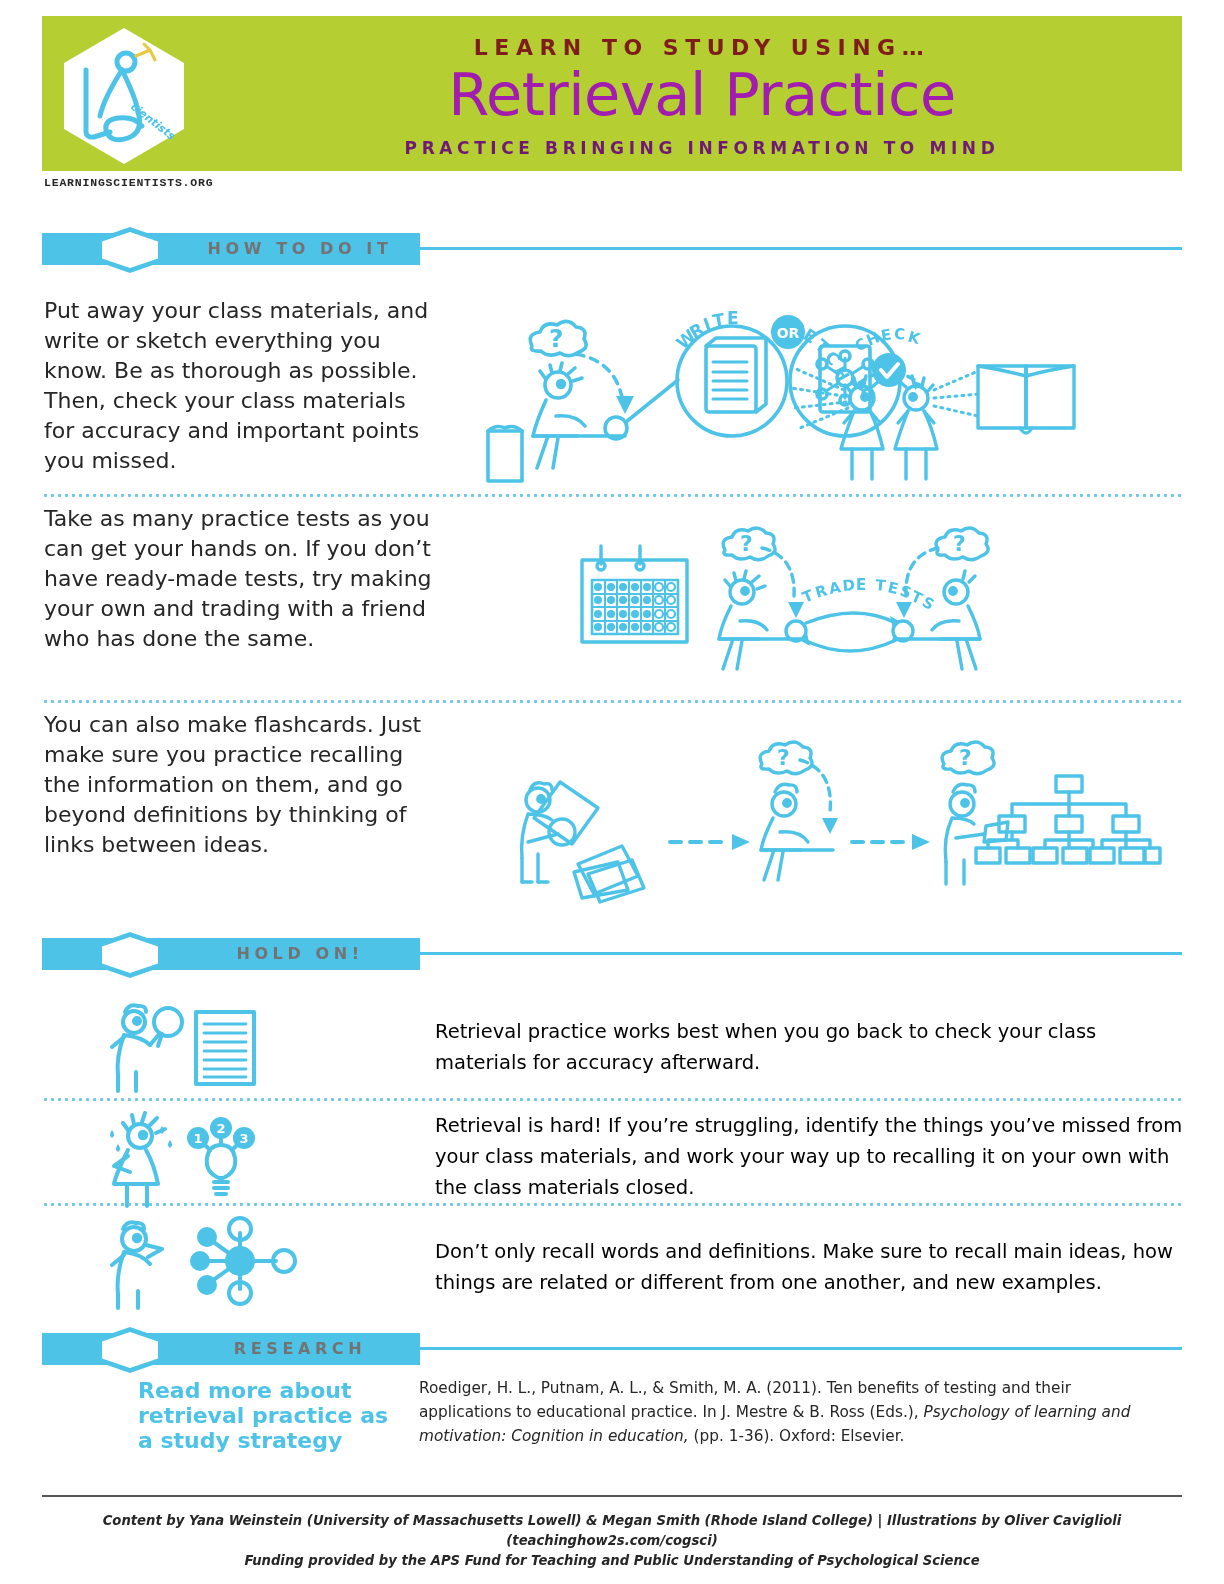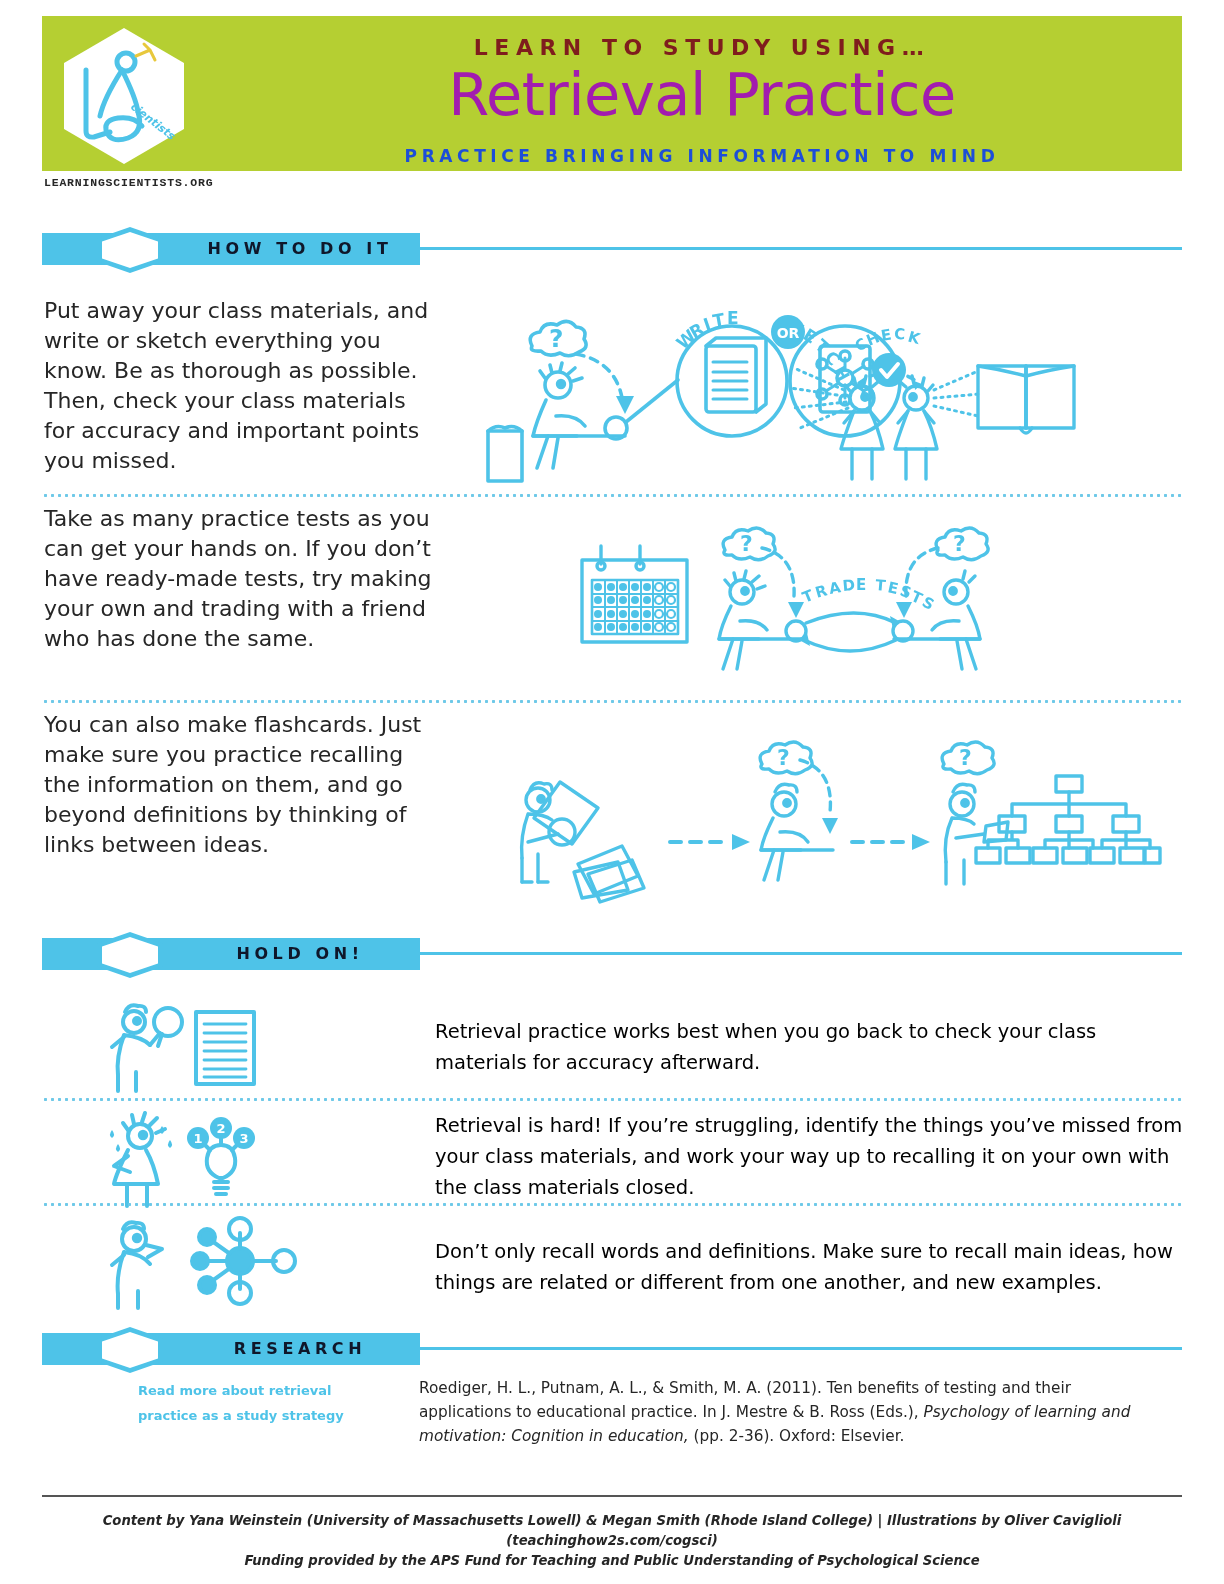--- a/index.html
+++ b/index.html
@@ -43,22 +43,22 @@
     color: #a21caf;
     line-height: 1.12;
     letter-spacing: -0.5px;
     font-family: "DejaVu Sans", "Liberation Sans", sans-serif;
     margin-top: 2px;
   }
   .subkicker {
     font-size: 17px;
     font-weight: bold;
     letter-spacing: 4.6px;
-    color: #1d4ed8;
-    margin-top: 18px;
+    color: #701a75;
+    margin-top: 10px;
   }
   .site-url {
     position: absolute;
     left: 44px; top: 176px;
     font-size: 11.5px;
     font-weight: bold;
     letter-spacing: 0.8px;
     color: #262626;
     font-family: Liberation Mono, monospace;
   }
@@ -85,21 +85,21 @@
     width: 70px; height: 46px;
   }
   .banner .label {
     position: absolute;
     left: 150px; top: 12px;
     width: 216px;
     text-align: center;
     font-size: 16px;
     font-weight: bold;
     letter-spacing: 4.6px;
-    color: #0f172a;
+    color: #737373;
   }
 
   
   .dotted {
     position: absolute;
     left: 42px;
     width: 1140px;
     height: 3px;
     background-image: radial-gradient(circle, #6ec9e8 1.4px, rgba(255,255,255,0) 1.5px);
     background-size: 7px 3px;
@@ -126,21 +126,21 @@
     line-height: 31px;
     color: #000000;
   }
   .holdrow-icon { position: absolute; }
 
   
   .research-left {
     position: absolute;
     left: 138px; top: 1378px;
     width: 255px;
-    font-size: 13px;
+    font-size: 22px;
     font-weight: bold;
     line-height: 25px;
     color: #4ec3e8;
   }
   .research-right {
     position: absolute;
     left: 419px; top: 1376px;
     width: 740px;
     font-size: 15.3px;
     line-height: 24px;
@@ -591,21 +591,21 @@
         <polygon points="35,0 68,11.5 68,34.5 35,46 2,34.5 2,11.5" fill="#4ec3e8"></polygon>
         <polygon points="35,5 63,14.5 63,31.5 35,41 7,31.5 7,14.5" fill="#ffffff"></polygon>
       </svg>
     </div>
     <div class="label">RESEARCH</div>
   </div>
 
   <div class="research-left">Read more about retrieval practice as a study strategy</div>
 
   <div class="research-right">
-    <span>Roediger, H. L., Putnam, A. L., &amp; Smith, M. A. (2011). Ten benefits of testing and their applications to educational practice. In J. Mestre &amp; B. Ross (Eds.), </span><i>Psychology of learning and motivation: Cognition in education,</i><span> (pp. 2-36). Oxford: Elsevier.</span>
+    <span>Roediger, H. L., Putnam, A. L., &amp; Smith, M. A. (2011). Ten benefits of testing and their applications to educational practice. In J. Mestre &amp; B. Ross (Eds.), </span><i>Psychology of learning and motivation: Cognition in education,</i><span> (pp. 1-36). Oxford: Elsevier.</span>
   </div>
 
   <div class="foot-rule"></div>
   <div class="footer">
     <div>Content by Yana Weinstein (University of Massachusetts Lowell) &amp; Megan Smith (Rhode Island College)  |   Illustrations by Oliver Caviglioli (teachinghow2s.com/cogsci)</div>
     <div>Funding provided by the APS Fund for Teaching and Public Understanding of Psychological Science</div>
   </div>
 
 </div>
 

